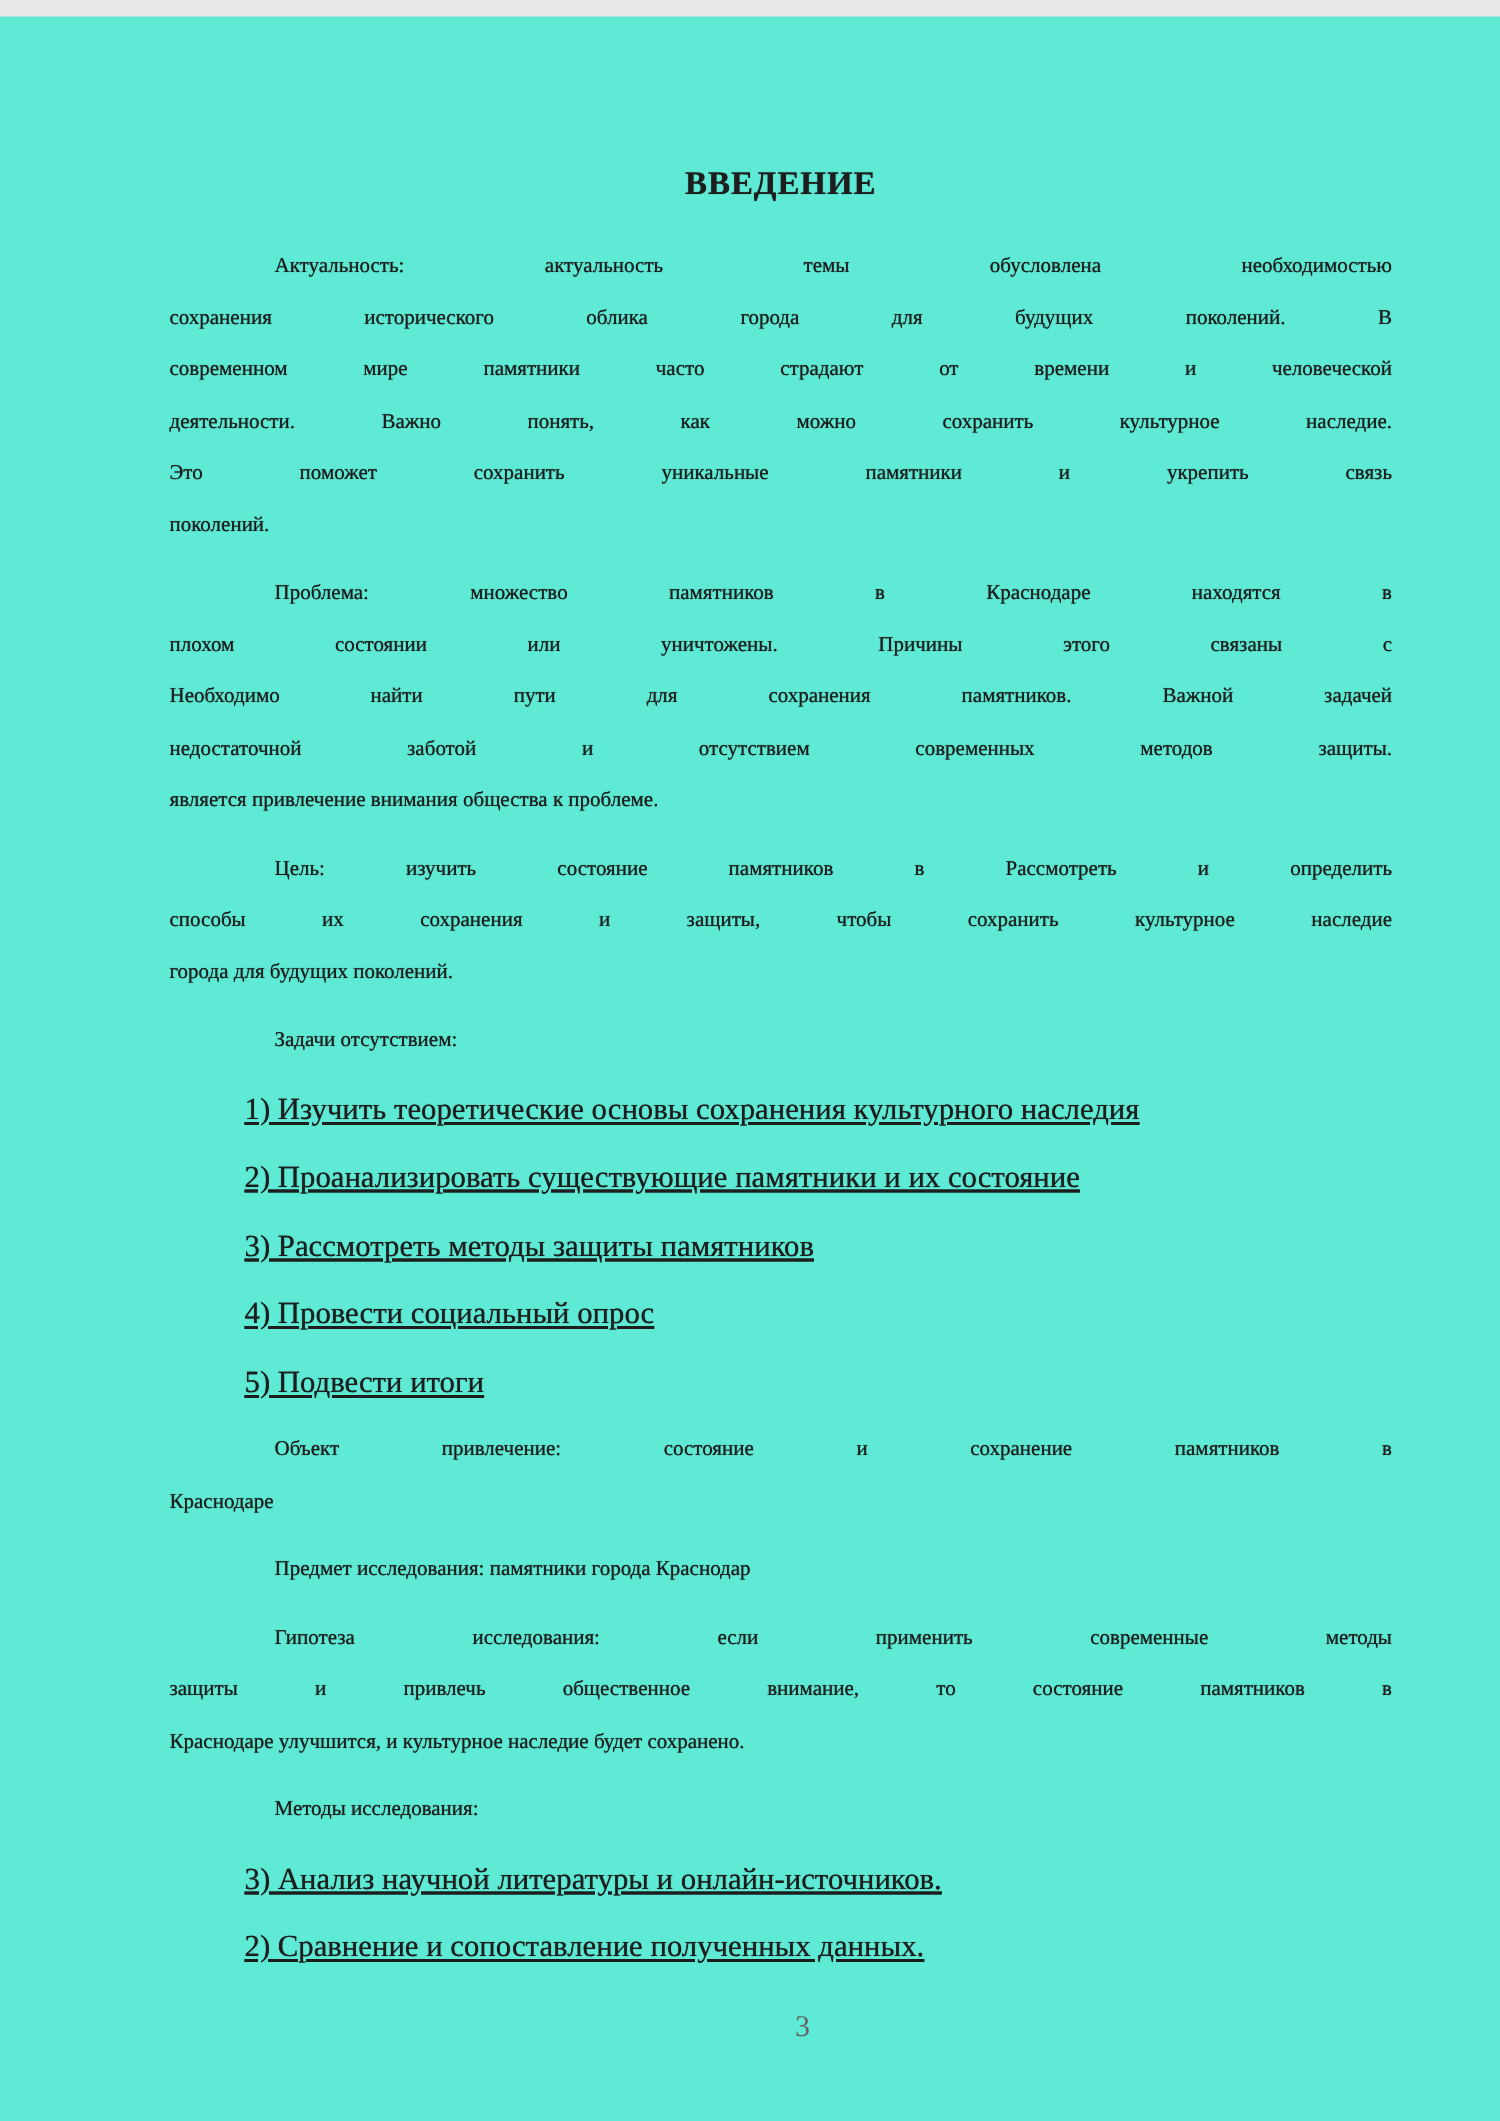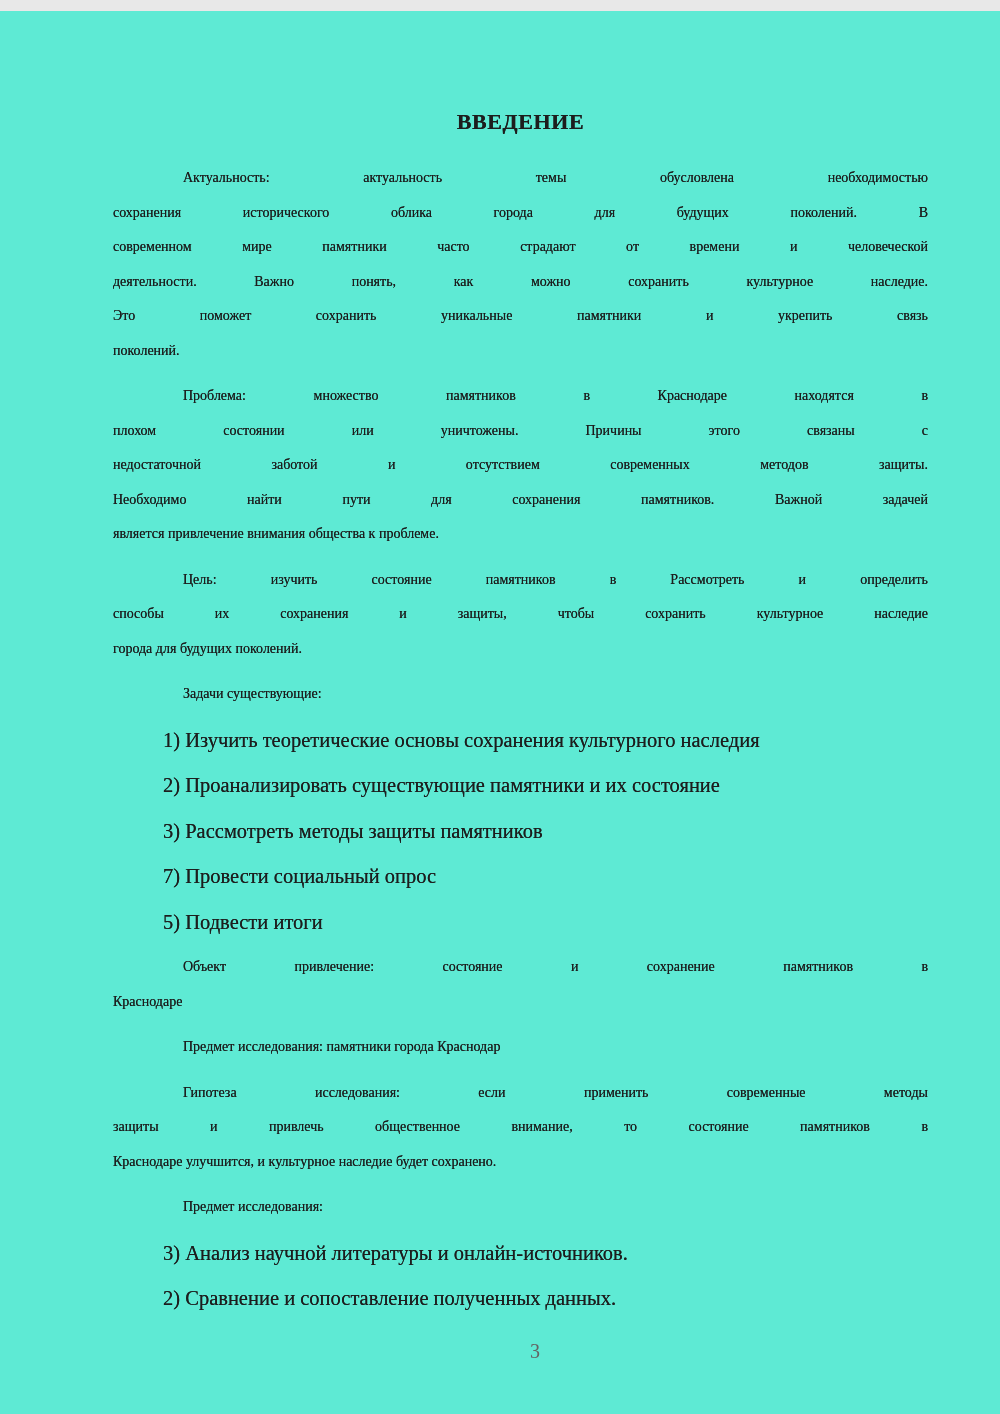--- a/index.html
+++ b/index.html
@@ -42,20 +42,21 @@
   }
   .line.first { text-indent: 70px; }
   .line.final { text-align-last: auto; white-space: normal; }
   .num-list { margin: 0; padding: 0; }
   .num-list .item {
     font-size: 20.5px;
     line-height: 34.5px;
     margin: 0 0 11px 0;
     padding-left: 50px;
     text-align: left;
+    text-decoration: underline;
   }
   .page-number {
     position: absolute;
     left: 113px;
     top: 1329px;
     width: 814px;
     text-align: center;
     text-indent: 30px;
     font-size: 20px;
     color: #646464;
@@ -74,60 +75,60 @@
     <div class="line">сохранения исторического облика города для будущих поколений. В</div>
     <div class="line">современном мире памятники часто страдают от времени и человеческой</div>
     <div class="line">деятельности. Важно понять, как можно сохранить культурное наследие.</div>
     <div class="line">Это поможет сохранить уникальные памятники и укрепить связь</div>
     <div class="line final">поколений.</div>
   </div>
 
   <div class="para">
     <div class="line first">Проблема: множество памятников в Краснодаре находятся в</div>
     <div class="line">плохом состоянии или уничтожены. Причины этого связаны с</div>
+    <div class="line">Необходимо найти пути для сохранения памятников. Важной задачей</div>
     <div class="line">недостаточной заботой и отсутствием современных методов защиты.</div>
-    <div class="line">Необходимо найти пути для сохранения памятников. Важной задачей</div>
     <div class="line final">является привлечение внимания общества к проблеме.</div>
   </div>
 
   <div class="para">
     <div class="line first">Цель: изучить состояние памятников в Рассмотреть и определить</div>
     <div class="line">способы их сохранения и защиты, чтобы сохранить культурное наследие</div>
     <div class="line final">города для будущих поколений.</div>
   </div>
 
   <div class="para">
-    <div class="line first final">Задачи существующие:</div>
+    <div class="line first final">Задачи отсутствием:</div>
   </div>
 
   <div class="num-list">
     <div class="item">1) Изучить теоретические основы сохранения культурного наследия</div>
     <div class="item">2) Проанализировать существующие памятники и их состояние</div>
     <div class="item">3) Рассмотреть методы защиты памятников</div>
-    <div class="item">7) Провести социальный опрос</div>
+    <div class="item">4) Провести социальный опрос</div>
     <div class="item">5) Подвести итоги</div>
   </div>
 
   <div class="para">
     <div class="line first">Объект привлечение: состояние и сохранение памятников в</div>
     <div class="line final">Краснодаре</div>
   </div>
 
   <div class="para">
     <div class="line first final">Предмет исследования: памятники города Краснодар</div>
   </div>
 
   <div class="para">
     <div class="line first">Гипотеза исследования: если применить современные методы</div>
     <div class="line">защиты и привлечь общественное внимание, то состояние памятников в</div>
     <div class="line final">Краснодаре улучшится, и культурное наследие будет сохранено.</div>
   </div>
 
   <div class="para">
-    <div class="line first final">Предмет исследования:</div>
+    <div class="line first final">Методы исследования:</div>
   </div>
 
   <div class="num-list">
     <div class="item">3) Анализ научной литературы и онлайн-источников.</div>
     <div class="item">2) Сравнение и сопоставление полученных данных.</div>
   </div>
 
   <div class="page-number">3</div>
 
 </div>

